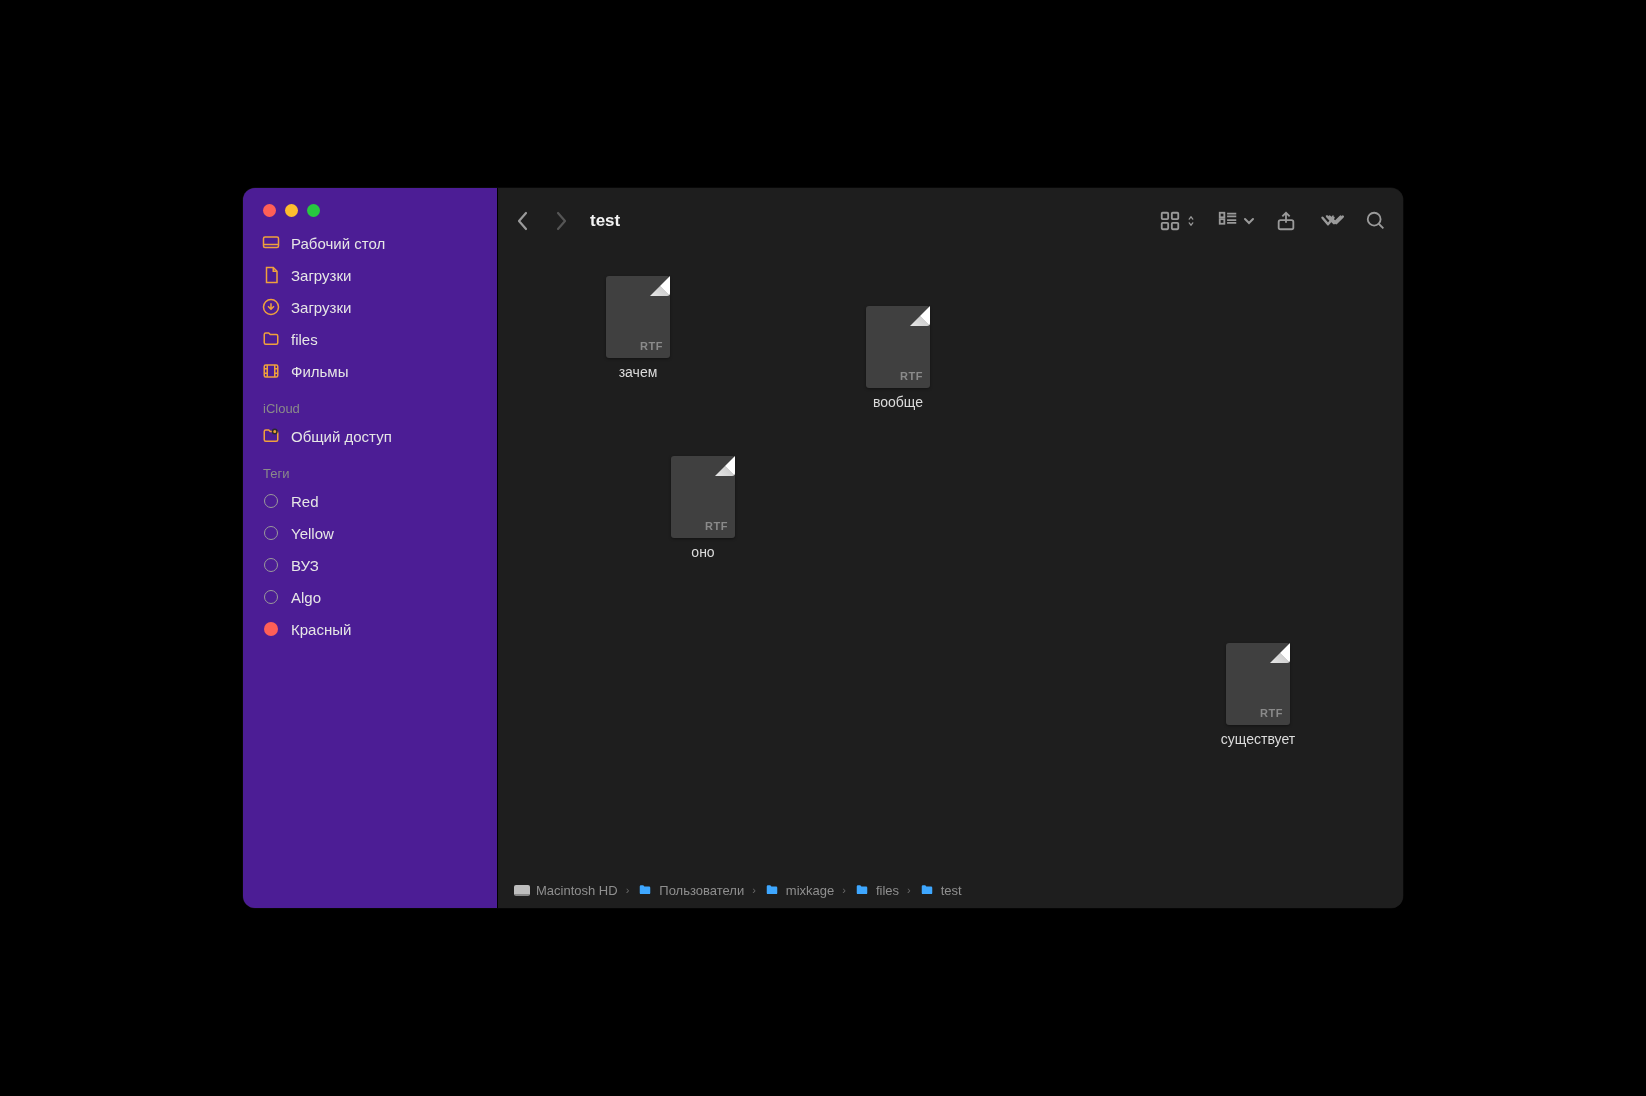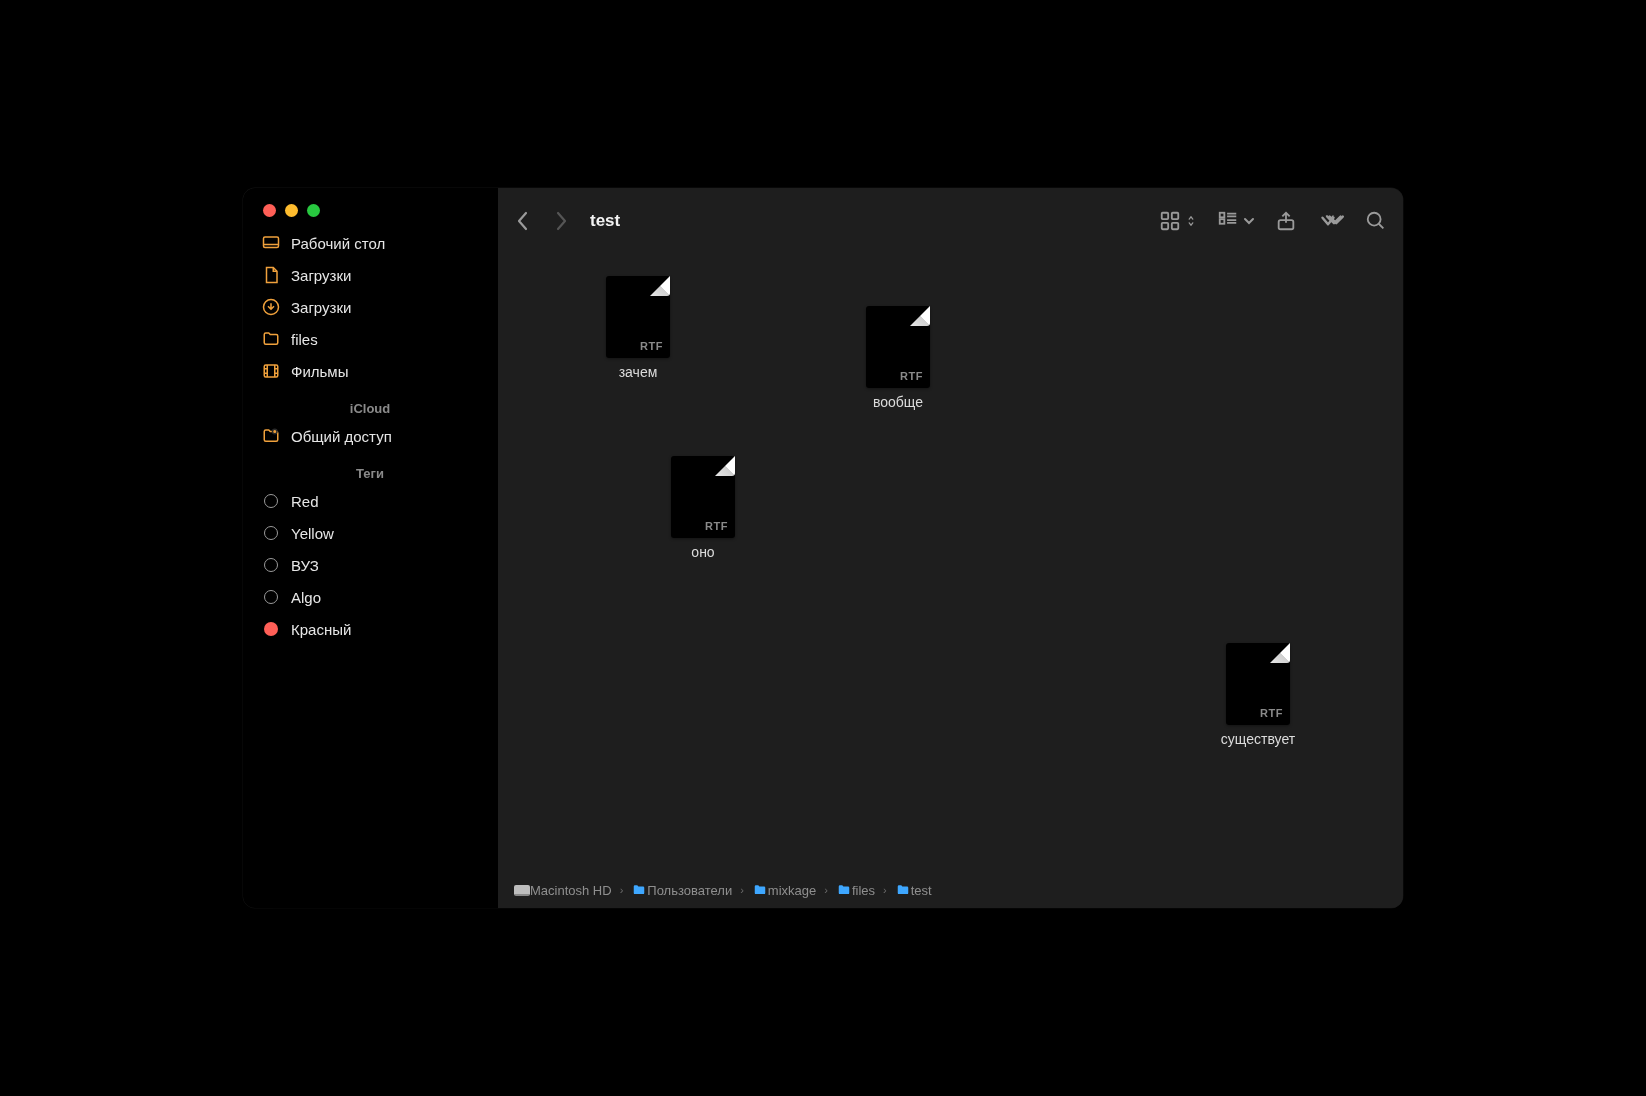--- a/index.html
+++ b/index.html
@@ -18,21 +18,21 @@
     height: 720px;
     background: #1e1e1e;
     border-radius: 12px;
     display: flex;
     overflow: hidden;
     box-shadow: 0 25px 60px rgba(0,0,0,0.6), 0 0 0 0.5px rgba(255,255,255,0.08);
   }
   
   .sidebar {
     width: 255px;
-    background: #000000;
+    background: #4c1d95;
     display: flex;
     flex-direction: column;
     overflow: hidden;
     border-right: 1px solid #000;
   }
   .traffic-lights {
     display: flex;
     gap: 9px;
     padding: 16px 20px 14px 20px;
   }
@@ -43,23 +43,22 @@
   .tl.yellow { background: #febc2e; }
   .tl.green { background: #28c840; }
   .sidebar-scroll {
     flex: 1;
     overflow: hidden;
     padding: 0 0 6px 0;
   }
   .sidebar-section-header {
     color: #8a8a8a;
     font-size: 13px;
-    font-weight: 700;
+    font-weight: 400;
     padding: 14px 20px 4px 20px;
-    text-align: center;
   }
   .sidebar-item {
     display: flex;
     align-items: center;
     gap: 10px;
     padding: 6px 18px;
     color: #e6e6e6;
     font-size: 15px;
     cursor: default;
   }
@@ -122,21 +121,21 @@
   .file-item {
     position: absolute;
     width: 120px;
     text-align: center;
     color: #dcdcdc;
     font-size: 14px;
   }
   .file-icon {
     width: 64px; height: 82px;
     margin: 0 auto 6px auto;
-    background: #000000;
+    background: #404040;
     border-radius: 3px;
     position: relative;
     box-shadow: 0 1px 3px rgba(0,0,0,0.4);
   }
   .file-icon::after {
     content:"";
     position:absolute; top:0; right:0;
     width: 20px; height: 20px;
     background: linear-gradient(135deg, #fff 0%, #fff 48%, #d0d0d0 50%, #e8e8e8 100%);
     border-bottom-left-radius: 3px;
@@ -153,21 +152,21 @@
   }
   .path-bar {
     height: 30px;
     display: flex;
     align-items: center;
     gap: 6px;
     padding: 0 16px 6px 16px;
     color: #8f8f8f;
     font-size: 13px;
   }
-  .path-seg { display:flex; align-items:center; white-space:nowrap; }
+  .path-seg { display:flex; align-items:center; gap:6px; white-space:nowrap; }
   .path-sep { color: #6b6b6b; font-size: 11px; padding: 0 2px; }
   .path-seg svg { width: 16px; height: 14px; }
   .folder-blue { color:#3ea7ff; }
   .hd-icon { width:16px; height:11px; background:#bdbdbd; border-radius:2px; border-bottom:2px solid #888; display:inline-block;}
 </style>
 </head>
 <body>
 
 <div class="finder-window">
 

